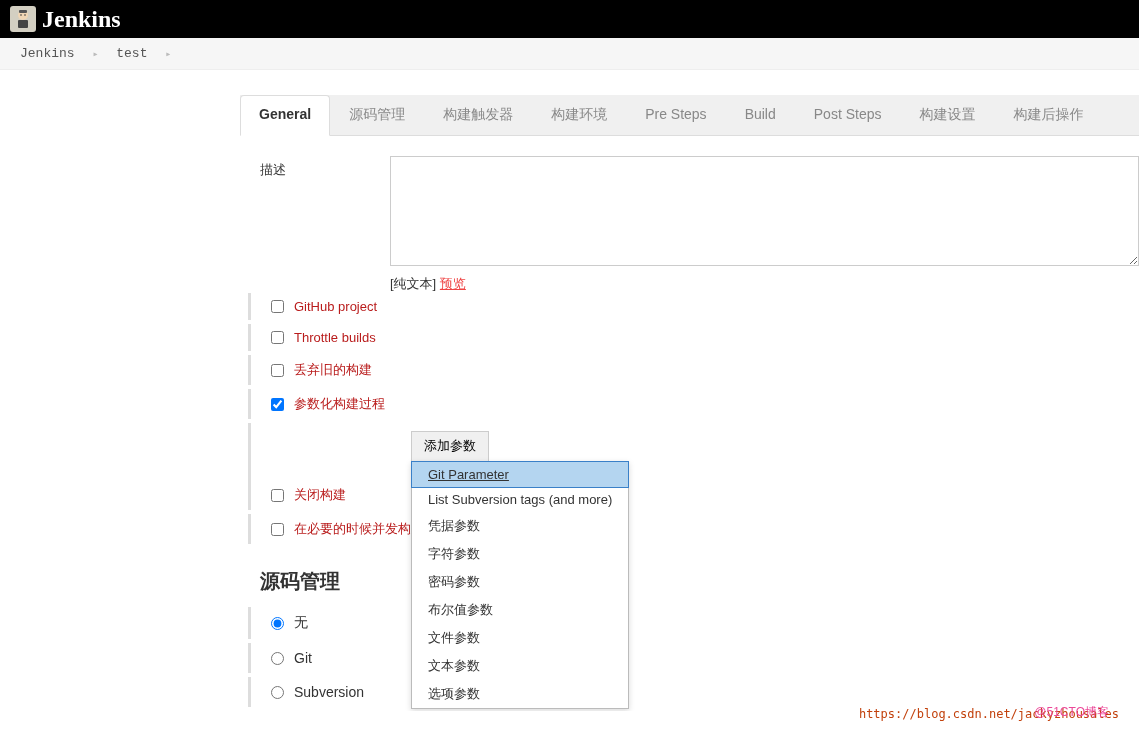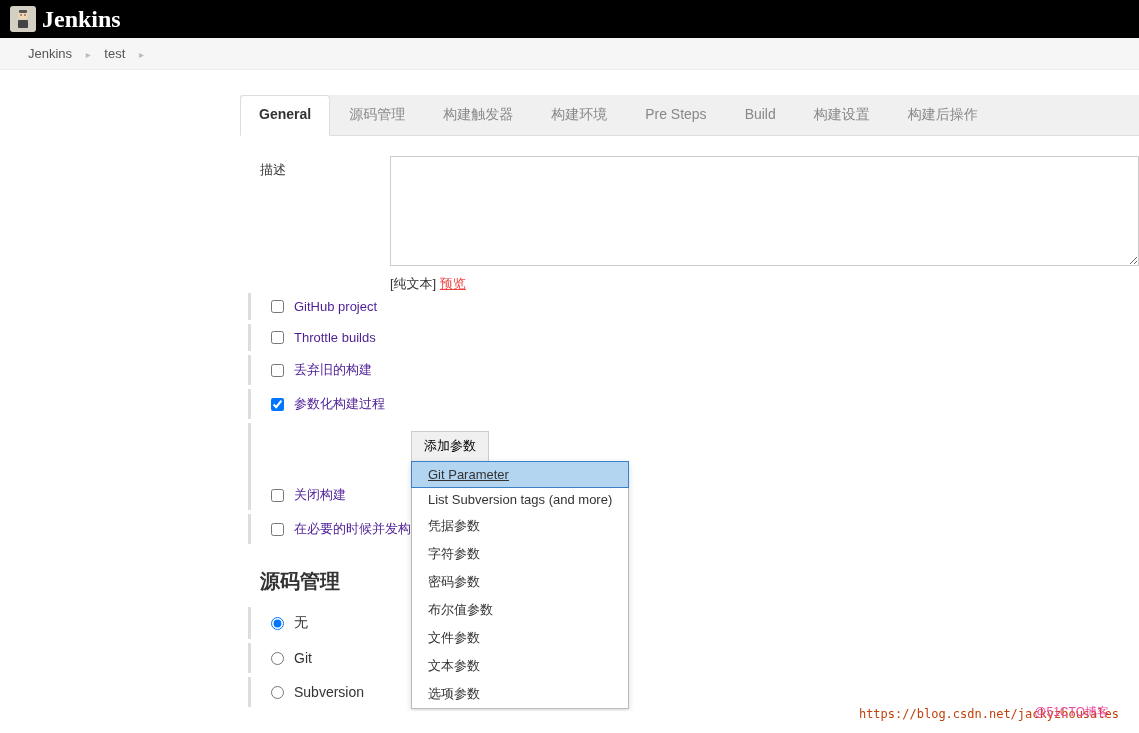--- a/index.html
+++ b/index.html
@@ -3,21 +3,21 @@
   <meta charset="utf-8">
   <style>
     * { margin: 0; padding: 0; box-sizing: border-box; }
     body { font-family: Helvetica, Arial, sans-serif; font-size: 13px; color: #333; background: #fff; }
     
     .header { background: #000; height: 38px; display: flex; align-items: center; padding: 0 10px; }
     .header-logo { display: flex; align-items: center; gap: 6px; }
     .header-logo-icon { width: 26px; height: 26px; background: #d3cfc2; border-radius: 3px; display: flex; align-items: center; justify-content: center; position: relative; }
     .header-title { color: #fff; font-weight: bold; font-size: 24px; font-family: Georgia, serif; }
     
-    .breadcrumb { background: #f6f6f6; padding: 8px 28px; border-bottom: 1px solid #eee; }
+    .breadcrumb { background: #f6f6f6; padding: 8px 20px; border-bottom: 1px solid #eee; font-family: Liberation Mono, monospace; }
     .breadcrumb-item { color: #555; text-decoration: none; font-size: 13px; }
     .breadcrumb-sep { color: #bbb; margin: 0 10px; font-size: 10px; }
     
     .content { padding: 0 0 0 240px; margin-top: 25px; }
     
     .tabs { display: flex; border-bottom: 1px solid #ddd; background: #f0f0f0; }
     .tab { padding: 10px 18px; color: #888; cursor: pointer; font-size: 14px; border: 1px solid transparent; }
     .tab.active { background: #fff; color: #333; font-weight: bold; border: 1px solid #ddd; border-bottom: 1px solid #fff; border-radius: 4px 4px 0 0; margin-bottom: -1px; }
     
     .form-area { padding: 20px 0 0 0; }
@@ -25,21 +25,21 @@
     .form-row { display: flex; align-items: flex-start; padding-left: 20px; }
     .form-label { width: 130px; color: #333; padding-top: 5px; font-size: 13px; }
     .form-value { flex: 1; }
     
     .desc-textarea { width: 100%; height: 110px; border: 1px solid #ccc; padding: 5px; font-family: inherit; resize: both; }
     .desc-meta { margin-top: 6px; font-size: 13px; }
     .desc-meta a { color: #ef4444; text-decoration: underline; }
     
     .checkbox-row { display: flex; align-items: center; padding: 6px 20px; border-left: 3px solid #ddd; margin-left: 8px; margin-bottom: 4px; }
     .checkbox-row input[type="checkbox"] { margin-right: 10px; }
-    .checkbox-row label { color: #4c1d95; font-size: 13px; }
+    .checkbox-row label { color: #b91c1c; font-size: 13px; }
     
     .add-param-row { padding: 8px 0 8px 160px; border-left: 3px solid #ddd; margin-left: 8px; position: relative; }
     .add-param-btn { background: #f0f0f0; border: 1px solid #ccc; padding: 5px 12px; font-size: 13px; cursor: pointer; display: inline-flex; align-items: center; gap: 6px; flex-direction: column; }
     .caret-down { width: 0; height: 0; border-left: 4px solid transparent; border-right: 4px solid transparent; border-top: 5px solid #333; }
     
     .dropdown-menu { position: absolute; top: 38px; left: 160px; background: #fff; border: 1px solid #bbb; min-width: 210px; z-index: 100; box-shadow: 0 2px 6px rgba(0,0,0,0.15); }
     .dropdown-item { padding: 5px 16px; cursor: pointer; font-size: 13px; color: #333; }
     .dropdown-item.highlighted { background: #b4d5f0; border: 1px solid #3a80c8; margin: -1px; text-decoration: underline; }
     
     .section-title { font-size: 20px; font-weight: bold; padding: 20px 0 12px 20px; color: #333; }
@@ -80,20 +80,21 @@
 
 <div class="content">
 
   <div class="tabs">
     <div class="tab active">General</div>
     <div class="tab">源码管理</div>
     <div class="tab">构建触发器</div>
     <div class="tab">构建环境</div>
     <div class="tab">Pre Steps</div>
     <div class="tab">Build</div>
+    <div class="tab">Post Steps</div>
     <div class="tab">构建设置</div>
     <div class="tab">构建后操作</div>
   </div>
 
   <div class="form-area">
 
     <div class="form-row">
       <div class="form-label">描述</div>
       <div class="form-value">
         <textarea class="desc-textarea" style=""></textarea>

